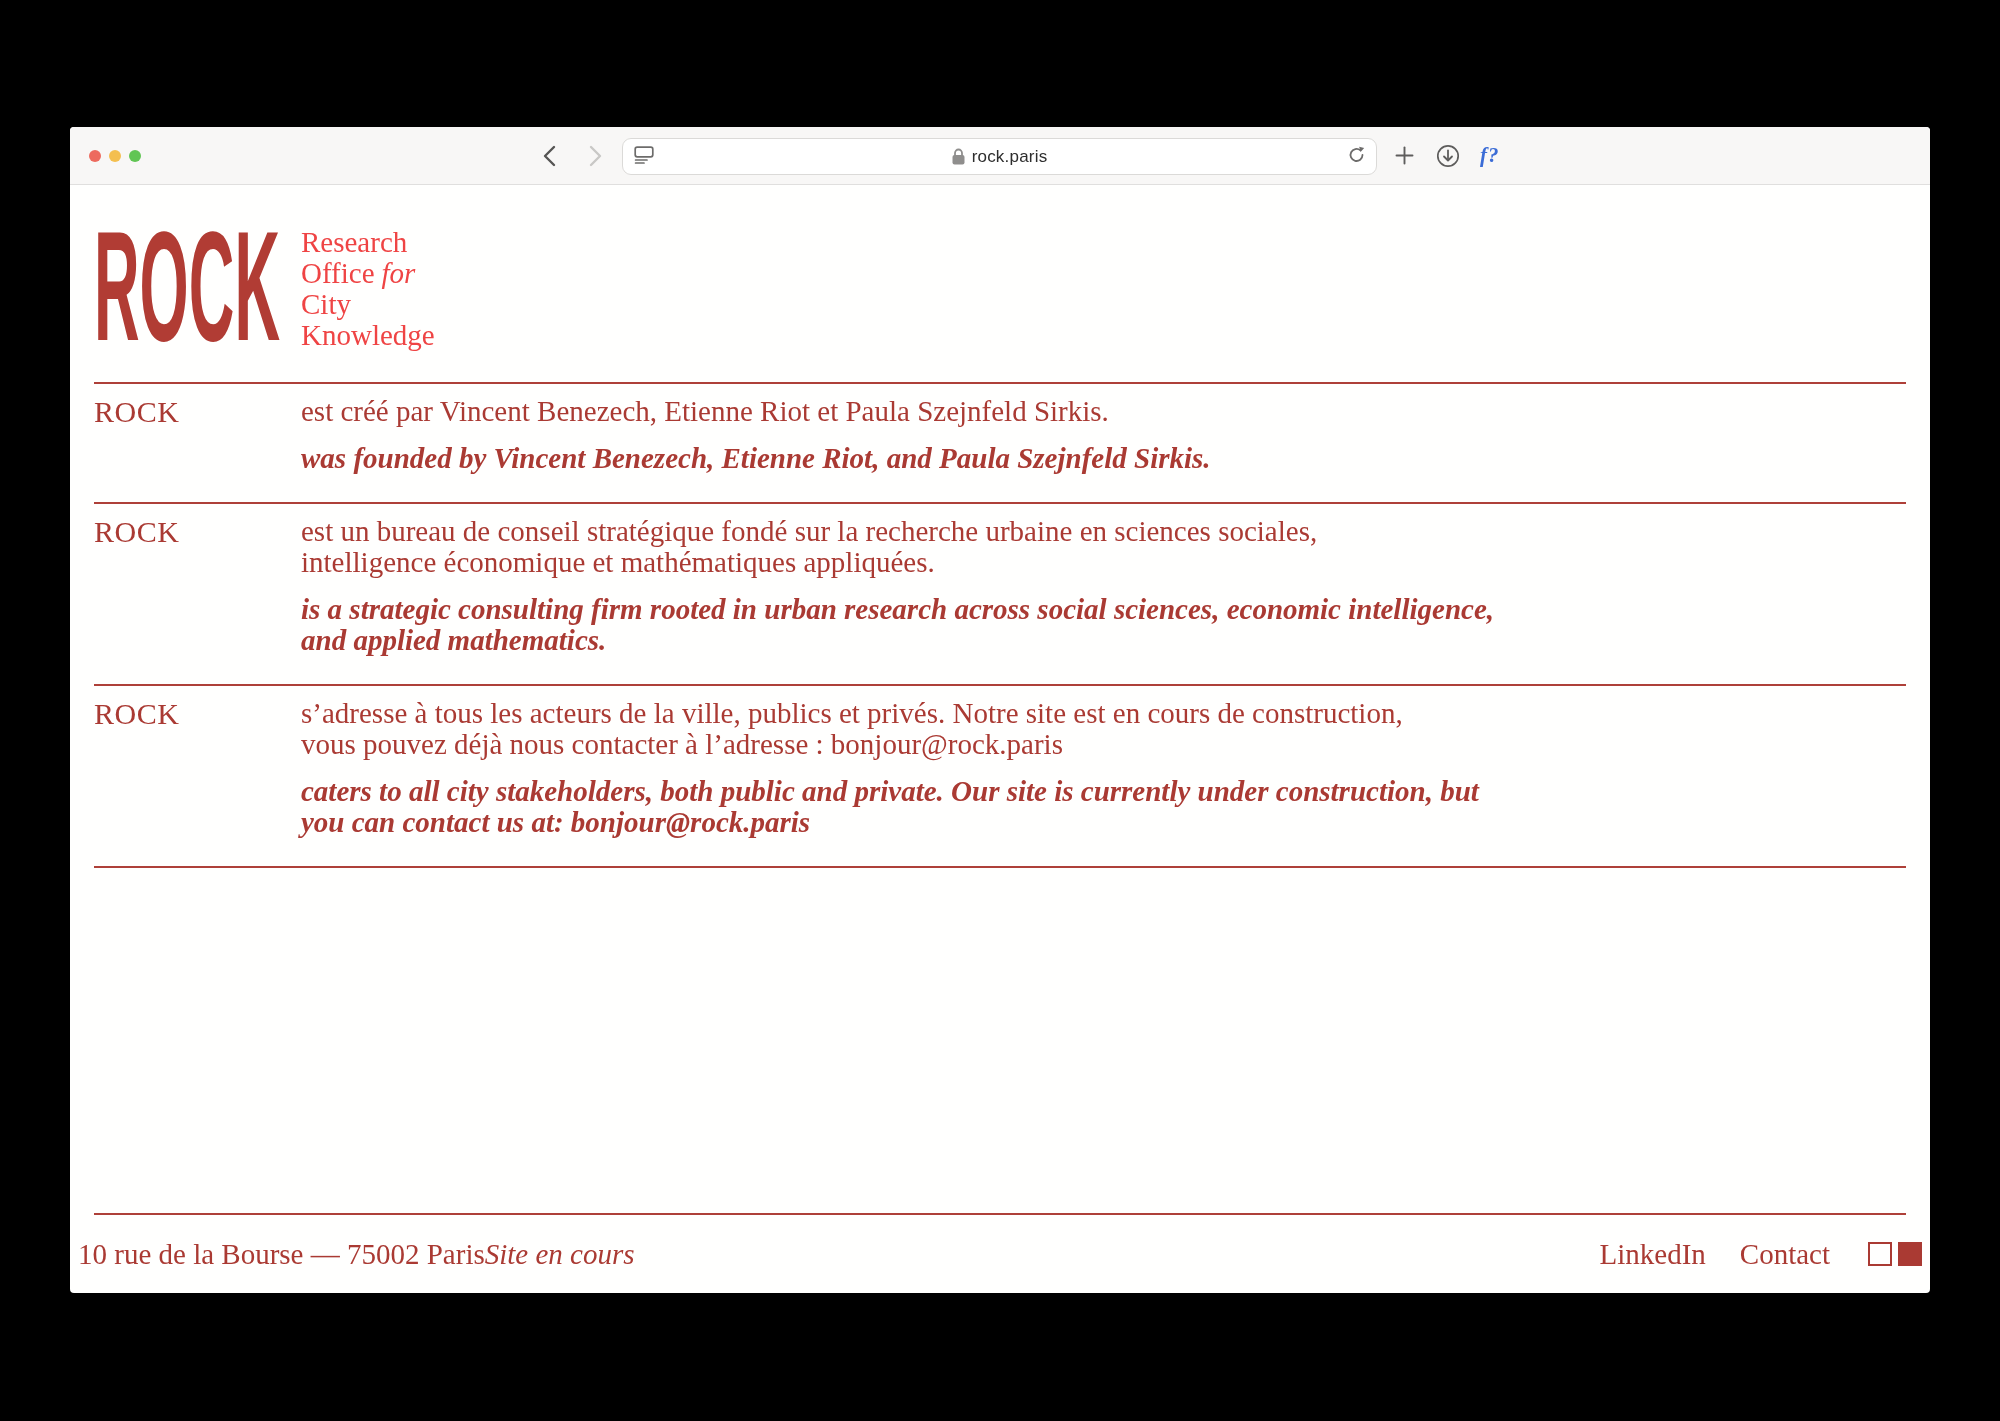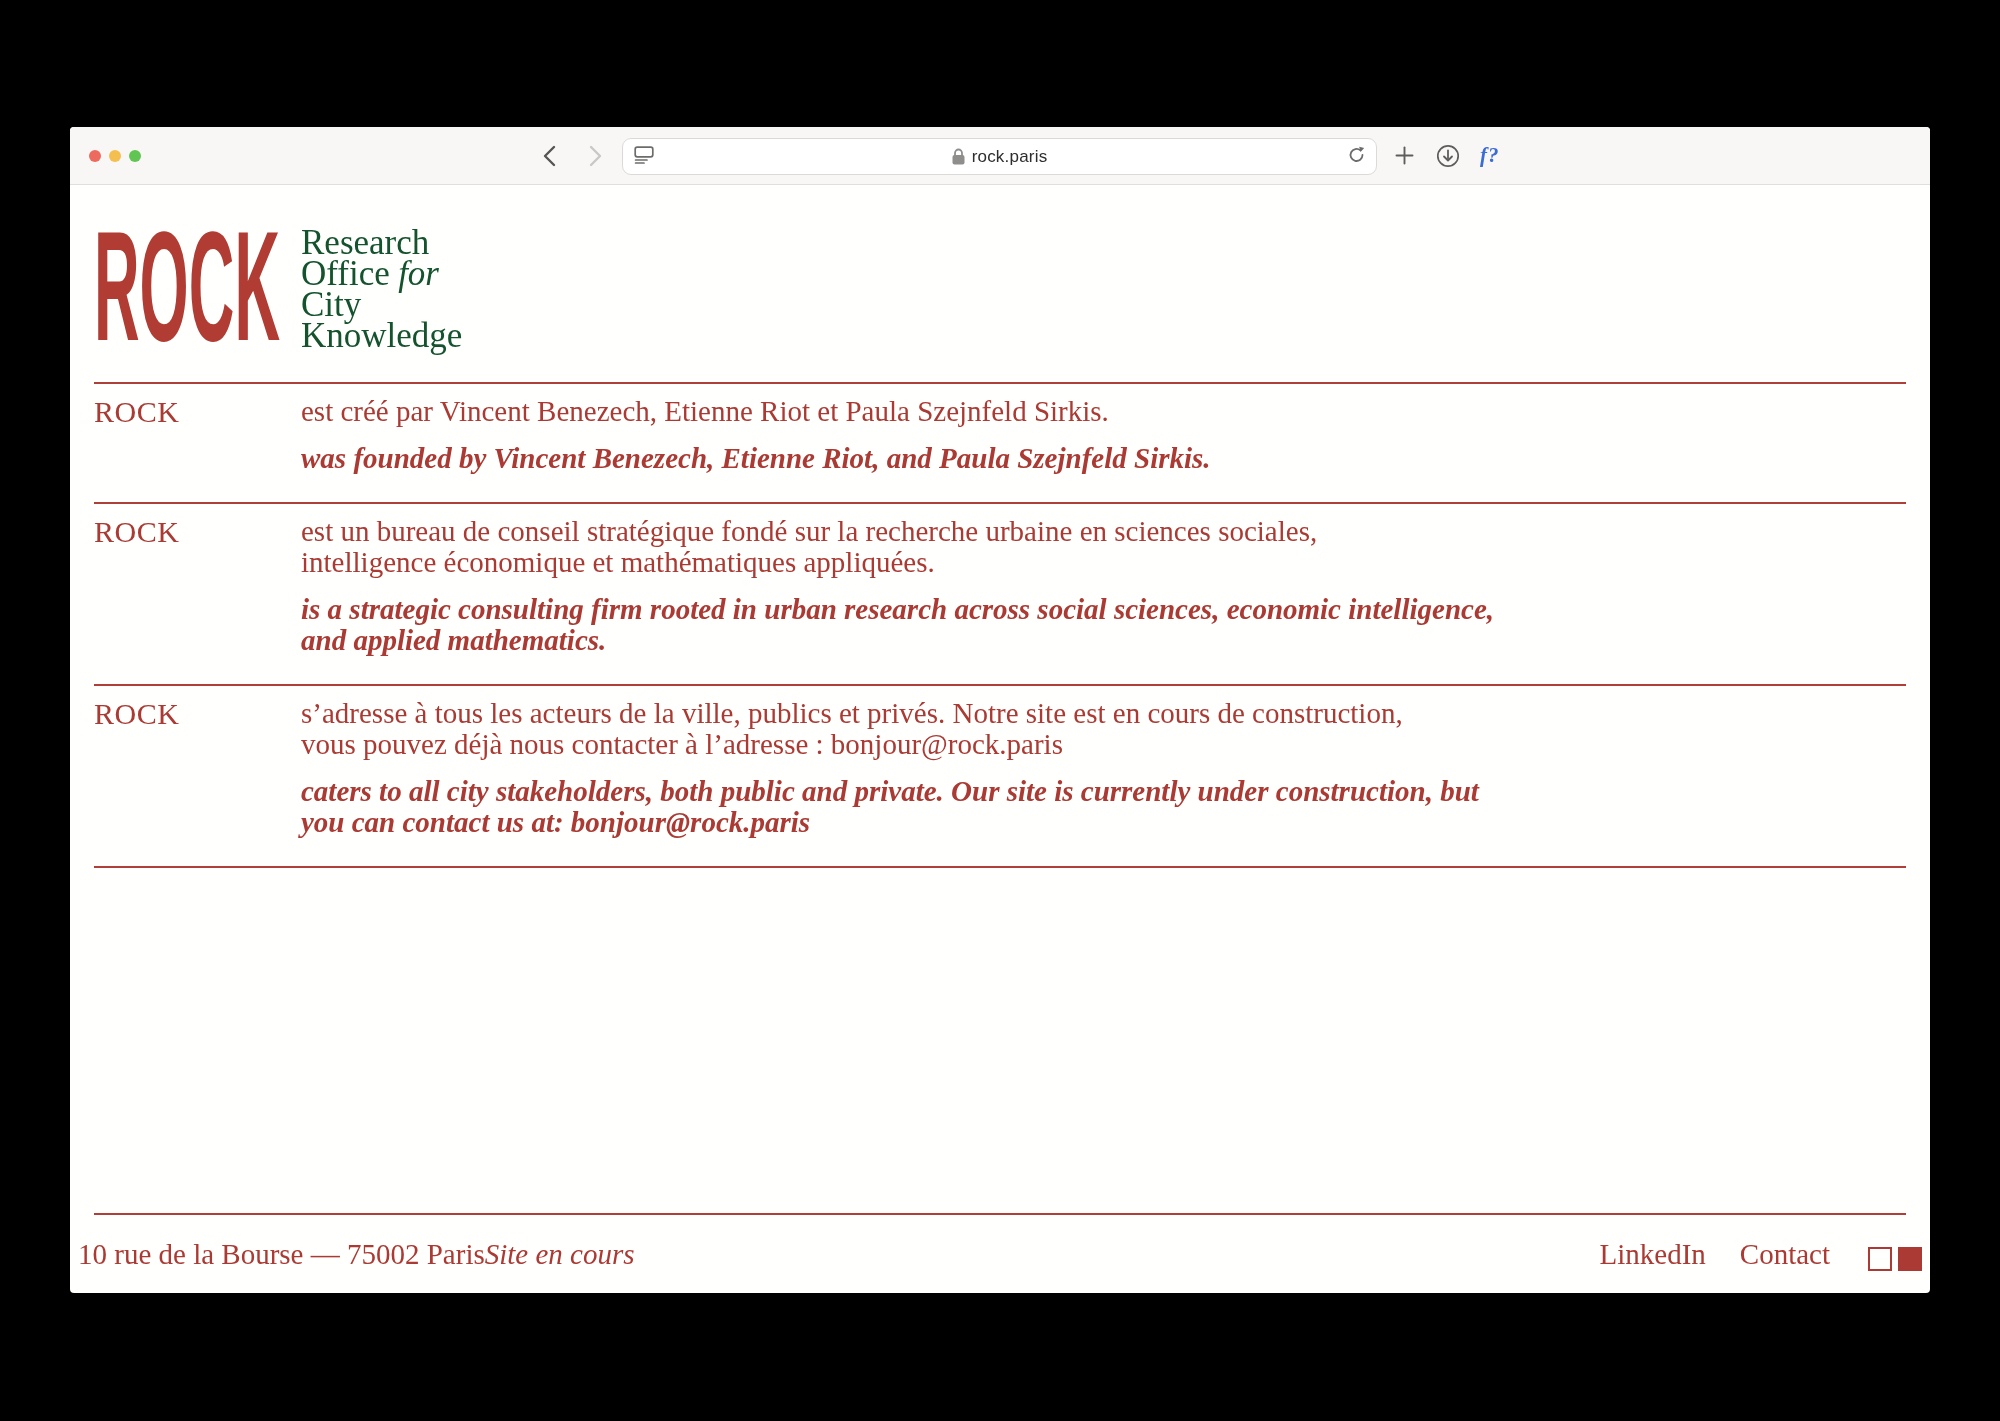--- a/index.html
+++ b/index.html
@@ -46,36 +46,36 @@
   .ext-badge { font-family:"Liberation Serif", serif; font-style:italic; font-weight:700;
                font-size:21px; color:#3b6cd6; letter-spacing:1px; }
 
   
   .content { flex:1; display:flex; flex-direction:column; color:#aa3a33; }
   .rule { height:2px; background:#ae4039; margin:0 24px; flex:0 0 2px; }
 
   .site-header { padding:42px 24px 31px; display:flex; align-items:flex-start; }
   .logo-box { width:207px; flex:0 0 207px; }
   .logo-box svg { display:block; overflow:visible; }
-  .tagline { font-size:35px; line-height:31px; color:#14532d; }
+  .tagline { font-size:29px; line-height:31px; color:#ef4444; }
   .tagline .it { font-style:italic; margin-left:.24em; }
 
   .row { display:flex; padding:12px 24px 28px; }
   .row-label { width:207px; flex:0 0 207px; font-size:30px; line-height:31px; letter-spacing:.5px; }
   .row-text { flex:1; }
   .fr { font-size:29px; line-height:31px; white-space:pre-line; }
   .en { font-size:29px; line-height:31px; white-space:pre-line; font-style:italic; margin-top:16px;font-weight:bold; }
 
   .spacer { flex:1; }
 
   .site-footer { height:78px; flex:0 0 78px; display:flex; align-items:center;
                  justify-content:space-between; padding:0 8px; font-size:29px; }
   .footer-left { display:flex; align-items:baseline; }
   .status { font-style:italic; }
-  .footer-right { display:flex; align-items:flex-end; }
+  .footer-right { display:flex; align-items:center; }
   .footer-link { margin-left:34px; cursor:pointer; }
   .footer-link:first-child { margin-left:0; }
   .squares { display:flex; align-items:center; gap:6px; margin-left:38px; }
   .sq { width:24px; height:24px; }
   .sq.outline { border:2px solid #aa3a33; background:#fffffe; }
   .sq.filled  { background:#aa3a33; }
 </style>
 </head>
 <body>
 

